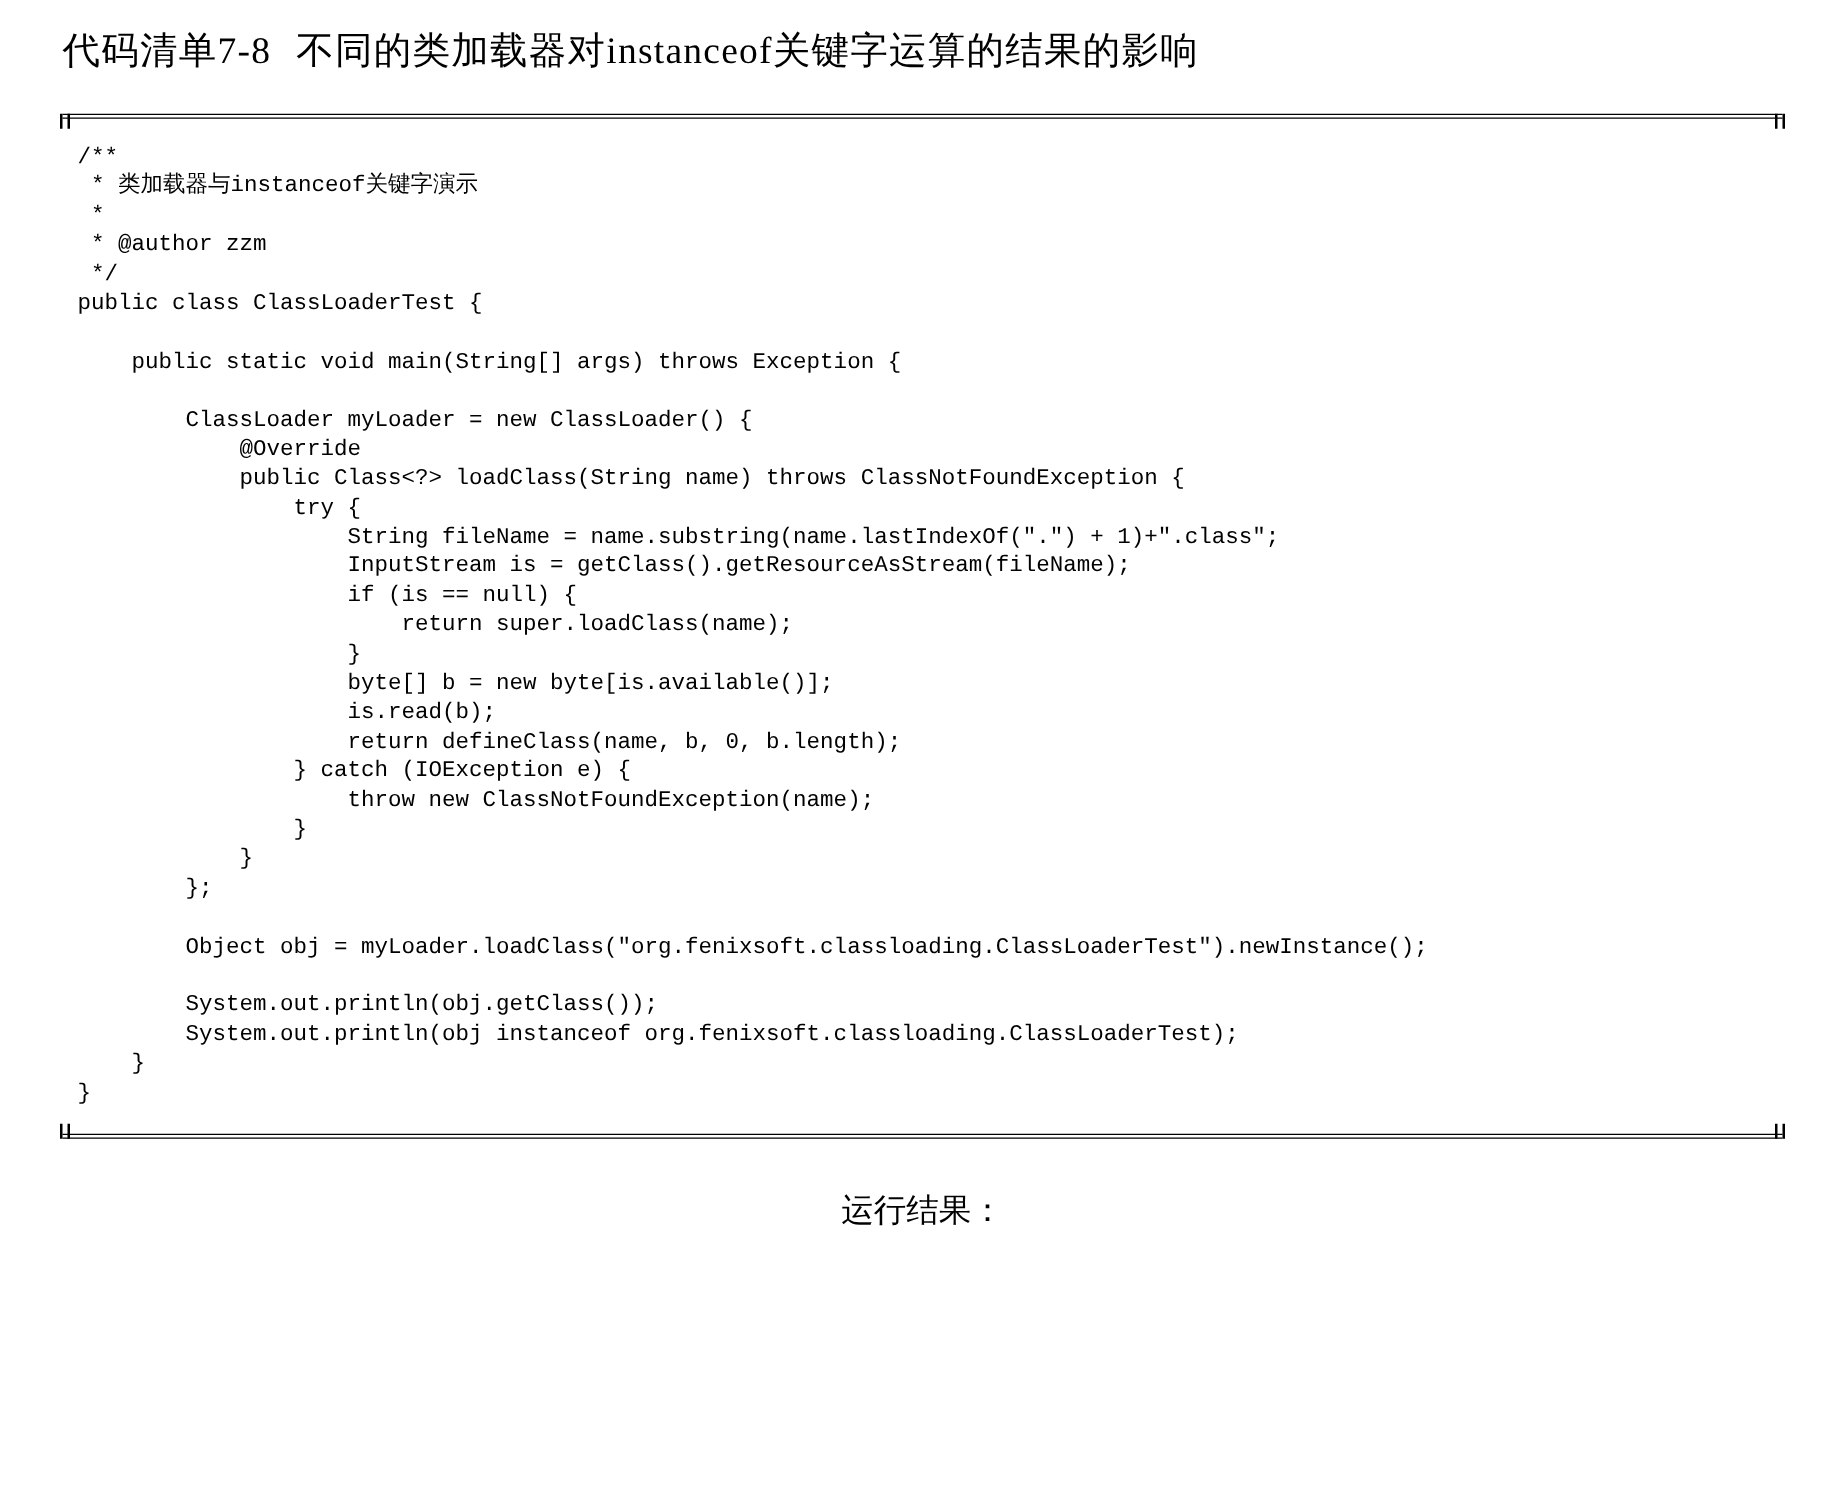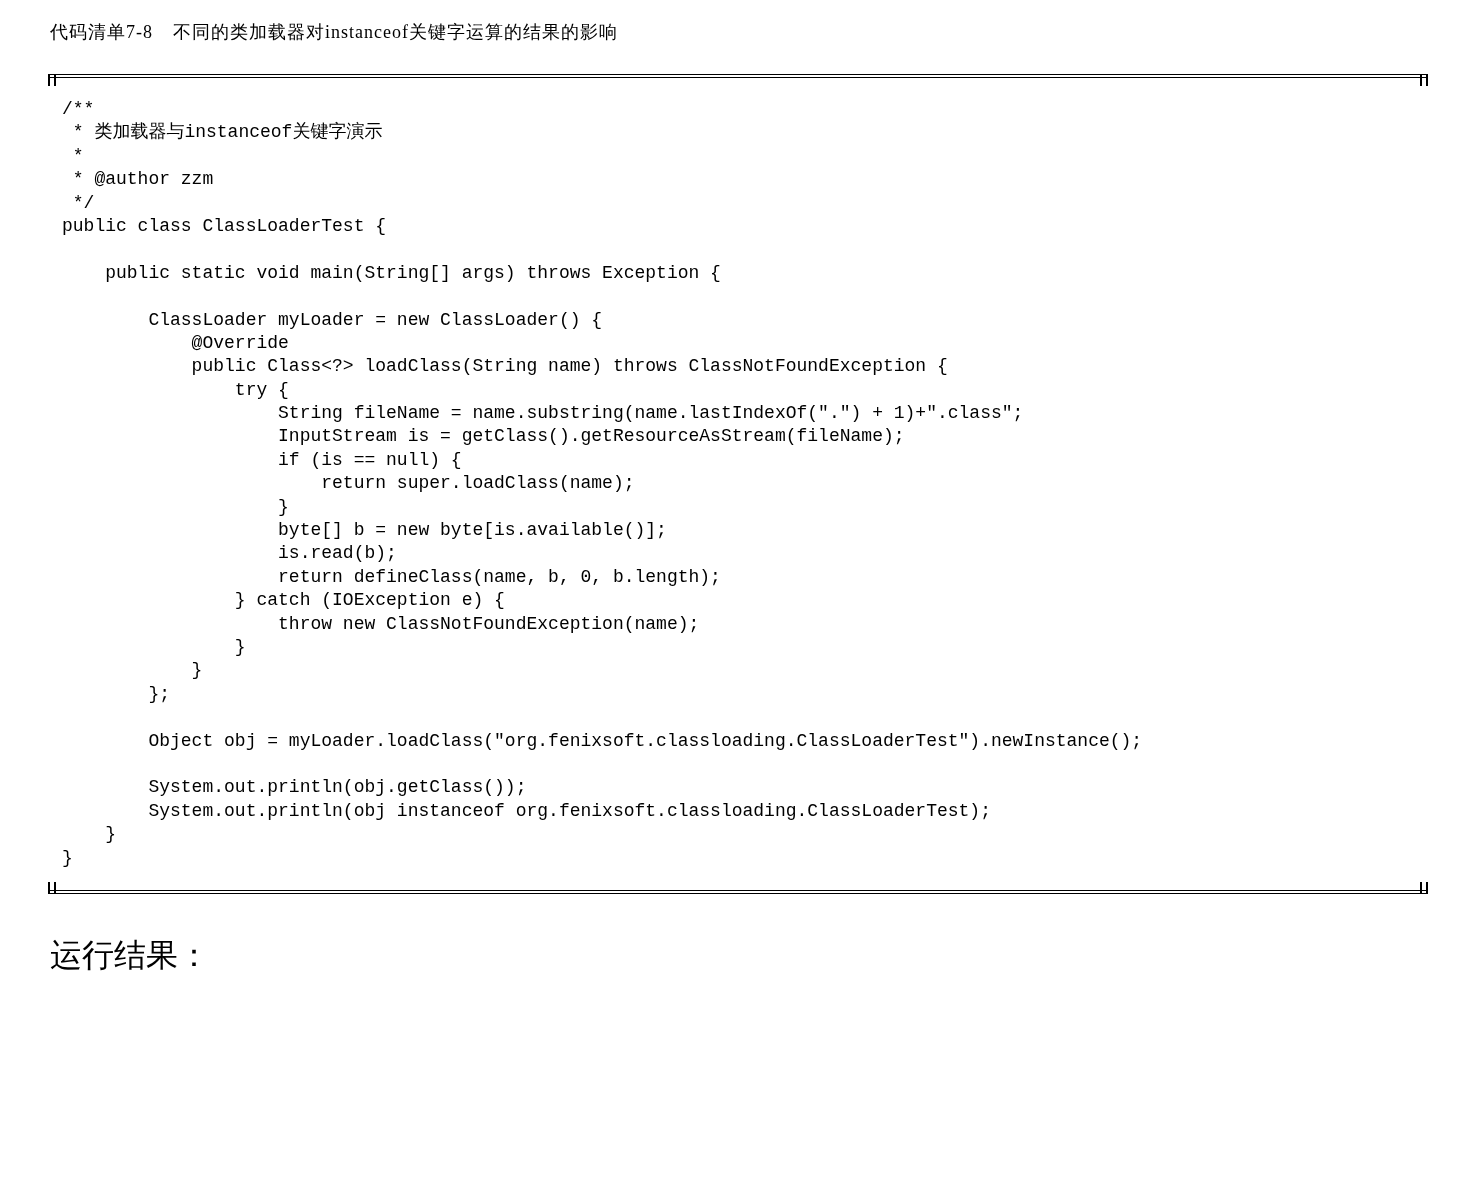--- a/index.html
+++ b/index.html
@@ -7,21 +7,21 @@
       padding: 0;
       font-family: "SimSun", "宋体", serif;
       background: #ffffff;
       color: #000000;
       width: 1476px;
     }
     .page {
       padding: 20px 50px 40px 50px;
     }
     .title {
-      font-size: 18px;
+      font-size: 30px;
       font-weight: normal;
       margin: 0 0 30px 0;
       letter-spacing: 1px;
     }
     .title .num {
       margin-right: 20px;
     }
     .code-frame {
       border-top: 4px double #000;
       border-bottom: 4px double #000;
@@ -56,22 +56,23 @@
     .code-frame-right::after { bottom: -4px; }
     pre.code {
       font-family: "Courier New", monospace;
       font-size: 18px;
       line-height: 1.3;
       margin: 0;
       white-space: pre;
       padding: 8px 12px;
     }
     .subheading {
-      font-size: 32px;
+      font-size: 26px;
       margin: 20px 0 25px 0;
+      text-align: center;
     }
   </style>
 </head>
 <body>
 
 <div class="page">
   <h2 class="title">
     <span class="num">代码清单7-8</span><span>不同的类加载器对instanceof关键字运算的结果的影响</span>
   </h2>
 

